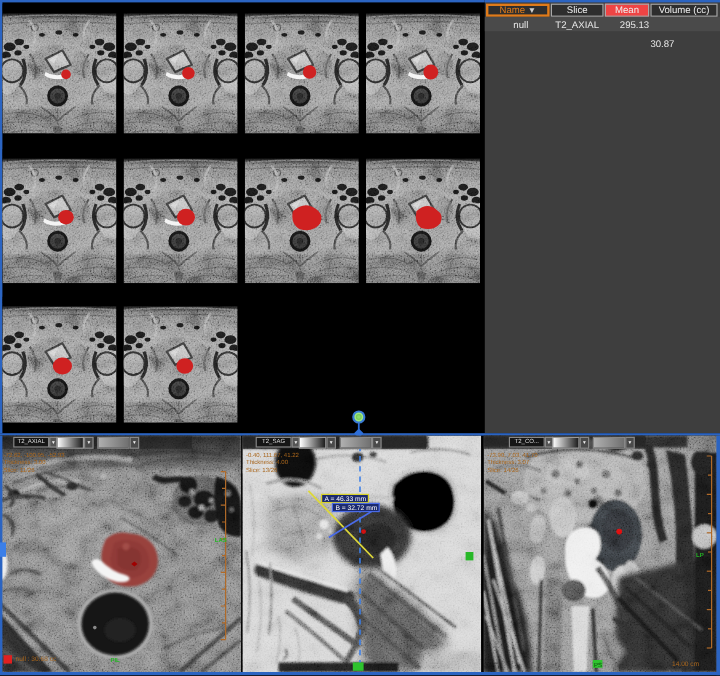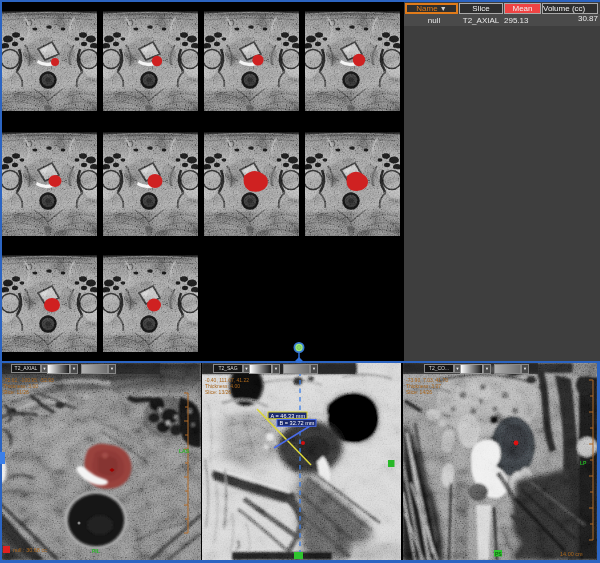--- a/index.html
+++ b/index.html
@@ -152,26 +152,26 @@
     </svg>
 <svg class="abs" style="left:103px;top:247px" width="95" height="105" viewBox="0 0 95 105">
       <use href="#axthumb"></use>
       <ellipse cx="51" cy="58" rx="7" ry="6.5" fill="#cf2121"></ellipse>
     </svg>
 
 <div class="abs" style="left:404px;top:0;width:196px;height:361px;background:#3e3e3e;border-top:2px solid #2b64c2">
   <div class="abs" style="left:1px;top:1px;width:53px;height:11px;background:#2e2e2e;border:2px solid #e07b1a;color:#e07b1a;font-size:8px;text-align:center;line-height:8px">Name <span style="color:#cfcfcf;font-size:7px">▼</span></div>
   <div class="abs" style="left:55px;top:1px;width:44px;height:11px;background:#2e2e2e;border:1px solid #a8a8a8;color:#f0f0f0;font-size:8px;text-align:center;line-height:9px">Slice</div>
   <div class="abs" style="left:100px;top:1px;width:37px;height:11px;background:#ef4444;border:1px solid #a8a8a8;color:#f0f0f0;font-size:8px;text-align:center;line-height:9px">Mean</div>
-  <div class="abs" style="left:138px;top:1px;width:56px;height:11px;background:#2e2e2e;border:1px solid #a8a8a8;color:#f0f0f0;font-size:8px;text-align:left;line-height:9px">Volume (cc)</div>
+  <div class="abs" style="left:138px;top:1px;width:56px;height:11px;background:#2e2e2e;border:1px solid #a8a8a8;color:#f0f0f0;font-size:8px;text-align:center;line-height:9px">Volume (cc)</div>
   <div class="abs" style="left:0px;top:12px;width:236px;height:12px;background:#4a4a4a;color:#e8e8e8;font-size:8px">
     <span class="abs" style="left:10px;top:2px;width:40px;text-align:center">null</span>
     <span class="abs" style="left:55px;top:2px;width:44px;text-align:center">T2_AXIAL</span>
-    <span class="abs" style="left:100px;top:2px;width:37px;text-align:left">295.13</span>
-    <span class="abs" style="left:138px;top:0;width:56px;text-align:right">30.87</span>
+    <span class="abs" style="left:100px;top:2px;width:37px;text-align:right">295.13</span>
+    <span class="abs" style="left:138px;top:18px;width:56px;text-align:left">30.87</span>
   </div>
 </div>
 
 <div class="abs" style="left:0;top:361px;width:600px;height:2px;background:#2b64c2"></div>
 <svg class="abs" style="left:288px;top:338px" width="24" height="28">
   <line x1="11" y1="12" x2="11" y2="26" stroke="#2f6fd8" stroke-width="1.5"></line>
   <circle cx="11" cy="9.5" r="4.6" fill="#9fe87e" stroke="#3a7bd5" stroke-width="1.8"></circle>
   <circle cx="11" cy="9.5" r="2" fill="#8ddd6a" stroke="#7cc95a" stroke-width="1"></circle>
   <rect x="8.2" y="20.2" width="5.6" height="5.6" fill="#2f6fd8" transform="rotate(45 11 23)"></rect>
 </svg>

